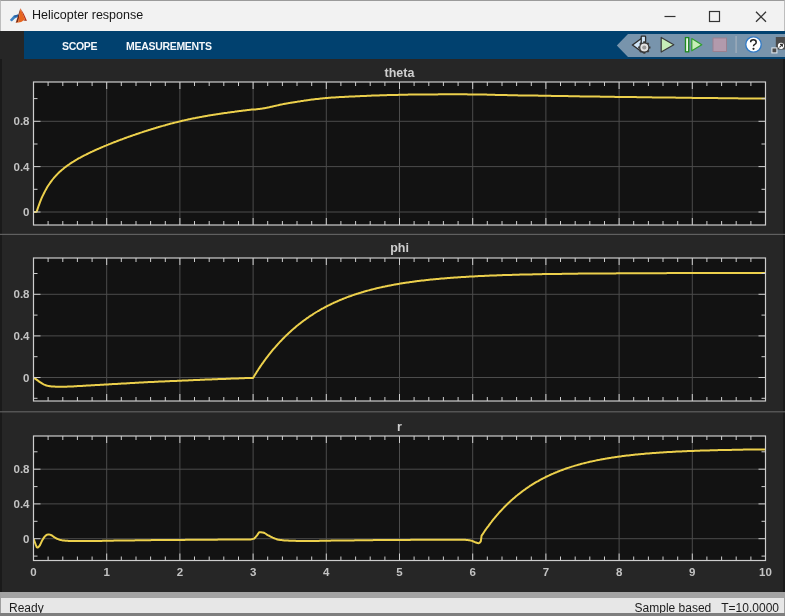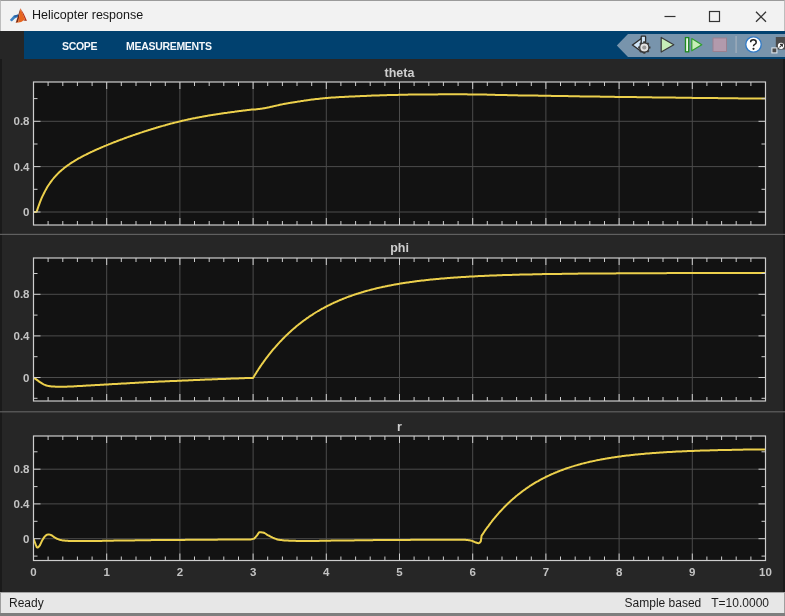--- a/index.html
+++ b/index.html
@@ -6,24 +6,24 @@
 html,body { width:785px; height:616px; overflow:hidden; background:#262626;
   font-family:"Liberation Sans", sans-serif; }
 #win { position:relative; width:785px; height:471px;text-decoration:underline; }
 #titlebar { position:absolute; left:0; top:0; width:785px; height:31px;
   background:#f2f2f2; border-top:1px solid #9b9b9b;
   border-left:1px solid #bdbdbd; border-right:1px solid #bdbdbd; }
 #title { position:absolute; left:31px; top:7px; font-size:12.5px; color:#161616; }
 #toolbar { position:absolute; left:0; top:31px; width:785px; height:28px; background:#01416f;margin-left:24px; }
 .tab { position:absolute; top:9px; font-size:10.5px; font-weight:bold; color:#f4f7fa; letter-spacing:-0.3px; }
 #statusbar { position:absolute; left:0; top:592px; width:785px; height:21px;
-  background:#e7e7e7; border-top:1px solid #a3a3a3; font-size:12px; color:#1c1c1c;
+  background:#e7e7e7; border-top:6px solid #a3a3a3; font-size:12px; color:#1c1c1c;
   border-left:1px solid #9e9e9e; border-right:1px solid #9e9e9e; }
 #sbleft { position:absolute; left:8px; top:3px; }
-#sbright { position:absolute; right:15px; top:3px; }
+#sbright { position:absolute; right:5px; top:3px; }
 #botedge { position:absolute; left:0; top:613px; width:785px; height:3px; background:#7e7e7e; }
 #plots { position:absolute; left:0; top:59px; }
 </style>
 </head>
 <body>
 <div id="win">
   <div id="titlebar">
     <svg width="20" height="19" viewBox="0 0 20 19" style="position:absolute;left:8px;top:5px">
 <polygon points="0.8,14.0 4.6,9.8 9.0,8.4 10.6,10.3 5.8,12.4 2.8,15.4" fill="#3b82c4"></polygon>
 <polygon points="4.6,9.8 9.0,8.4 10.0,9.6 5.9,11.3" fill="#2a5f9e"></polygon>

